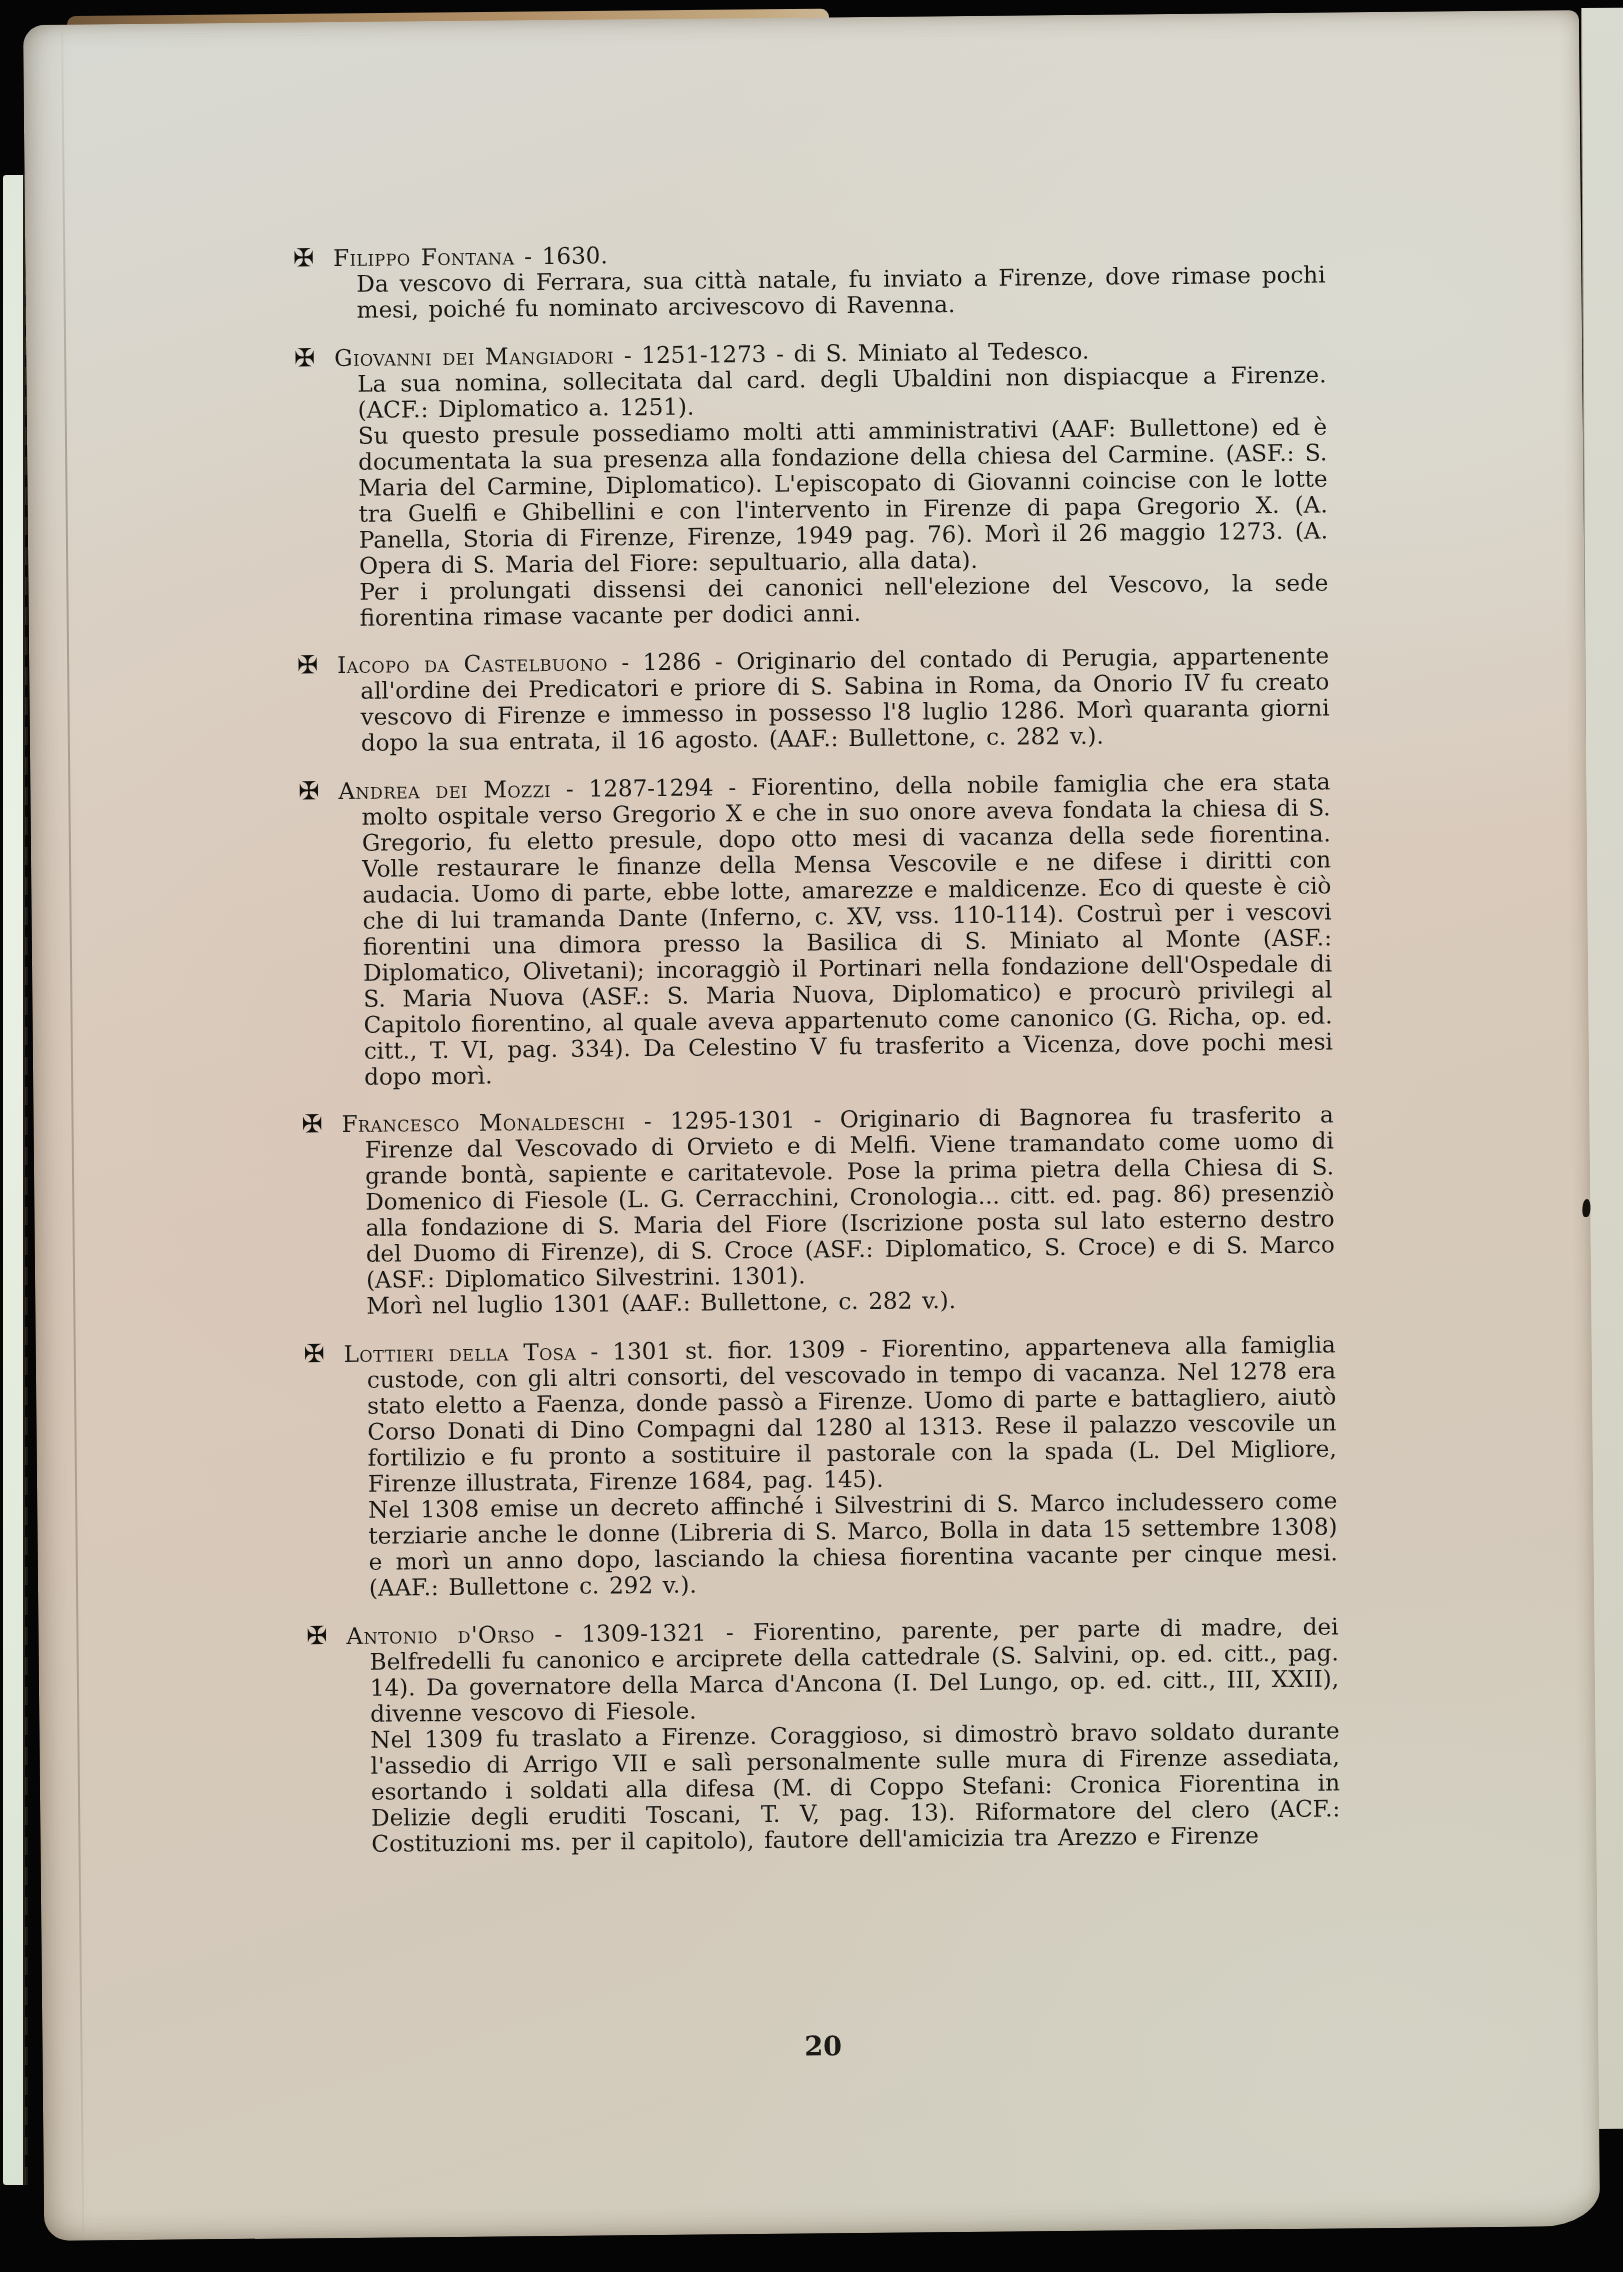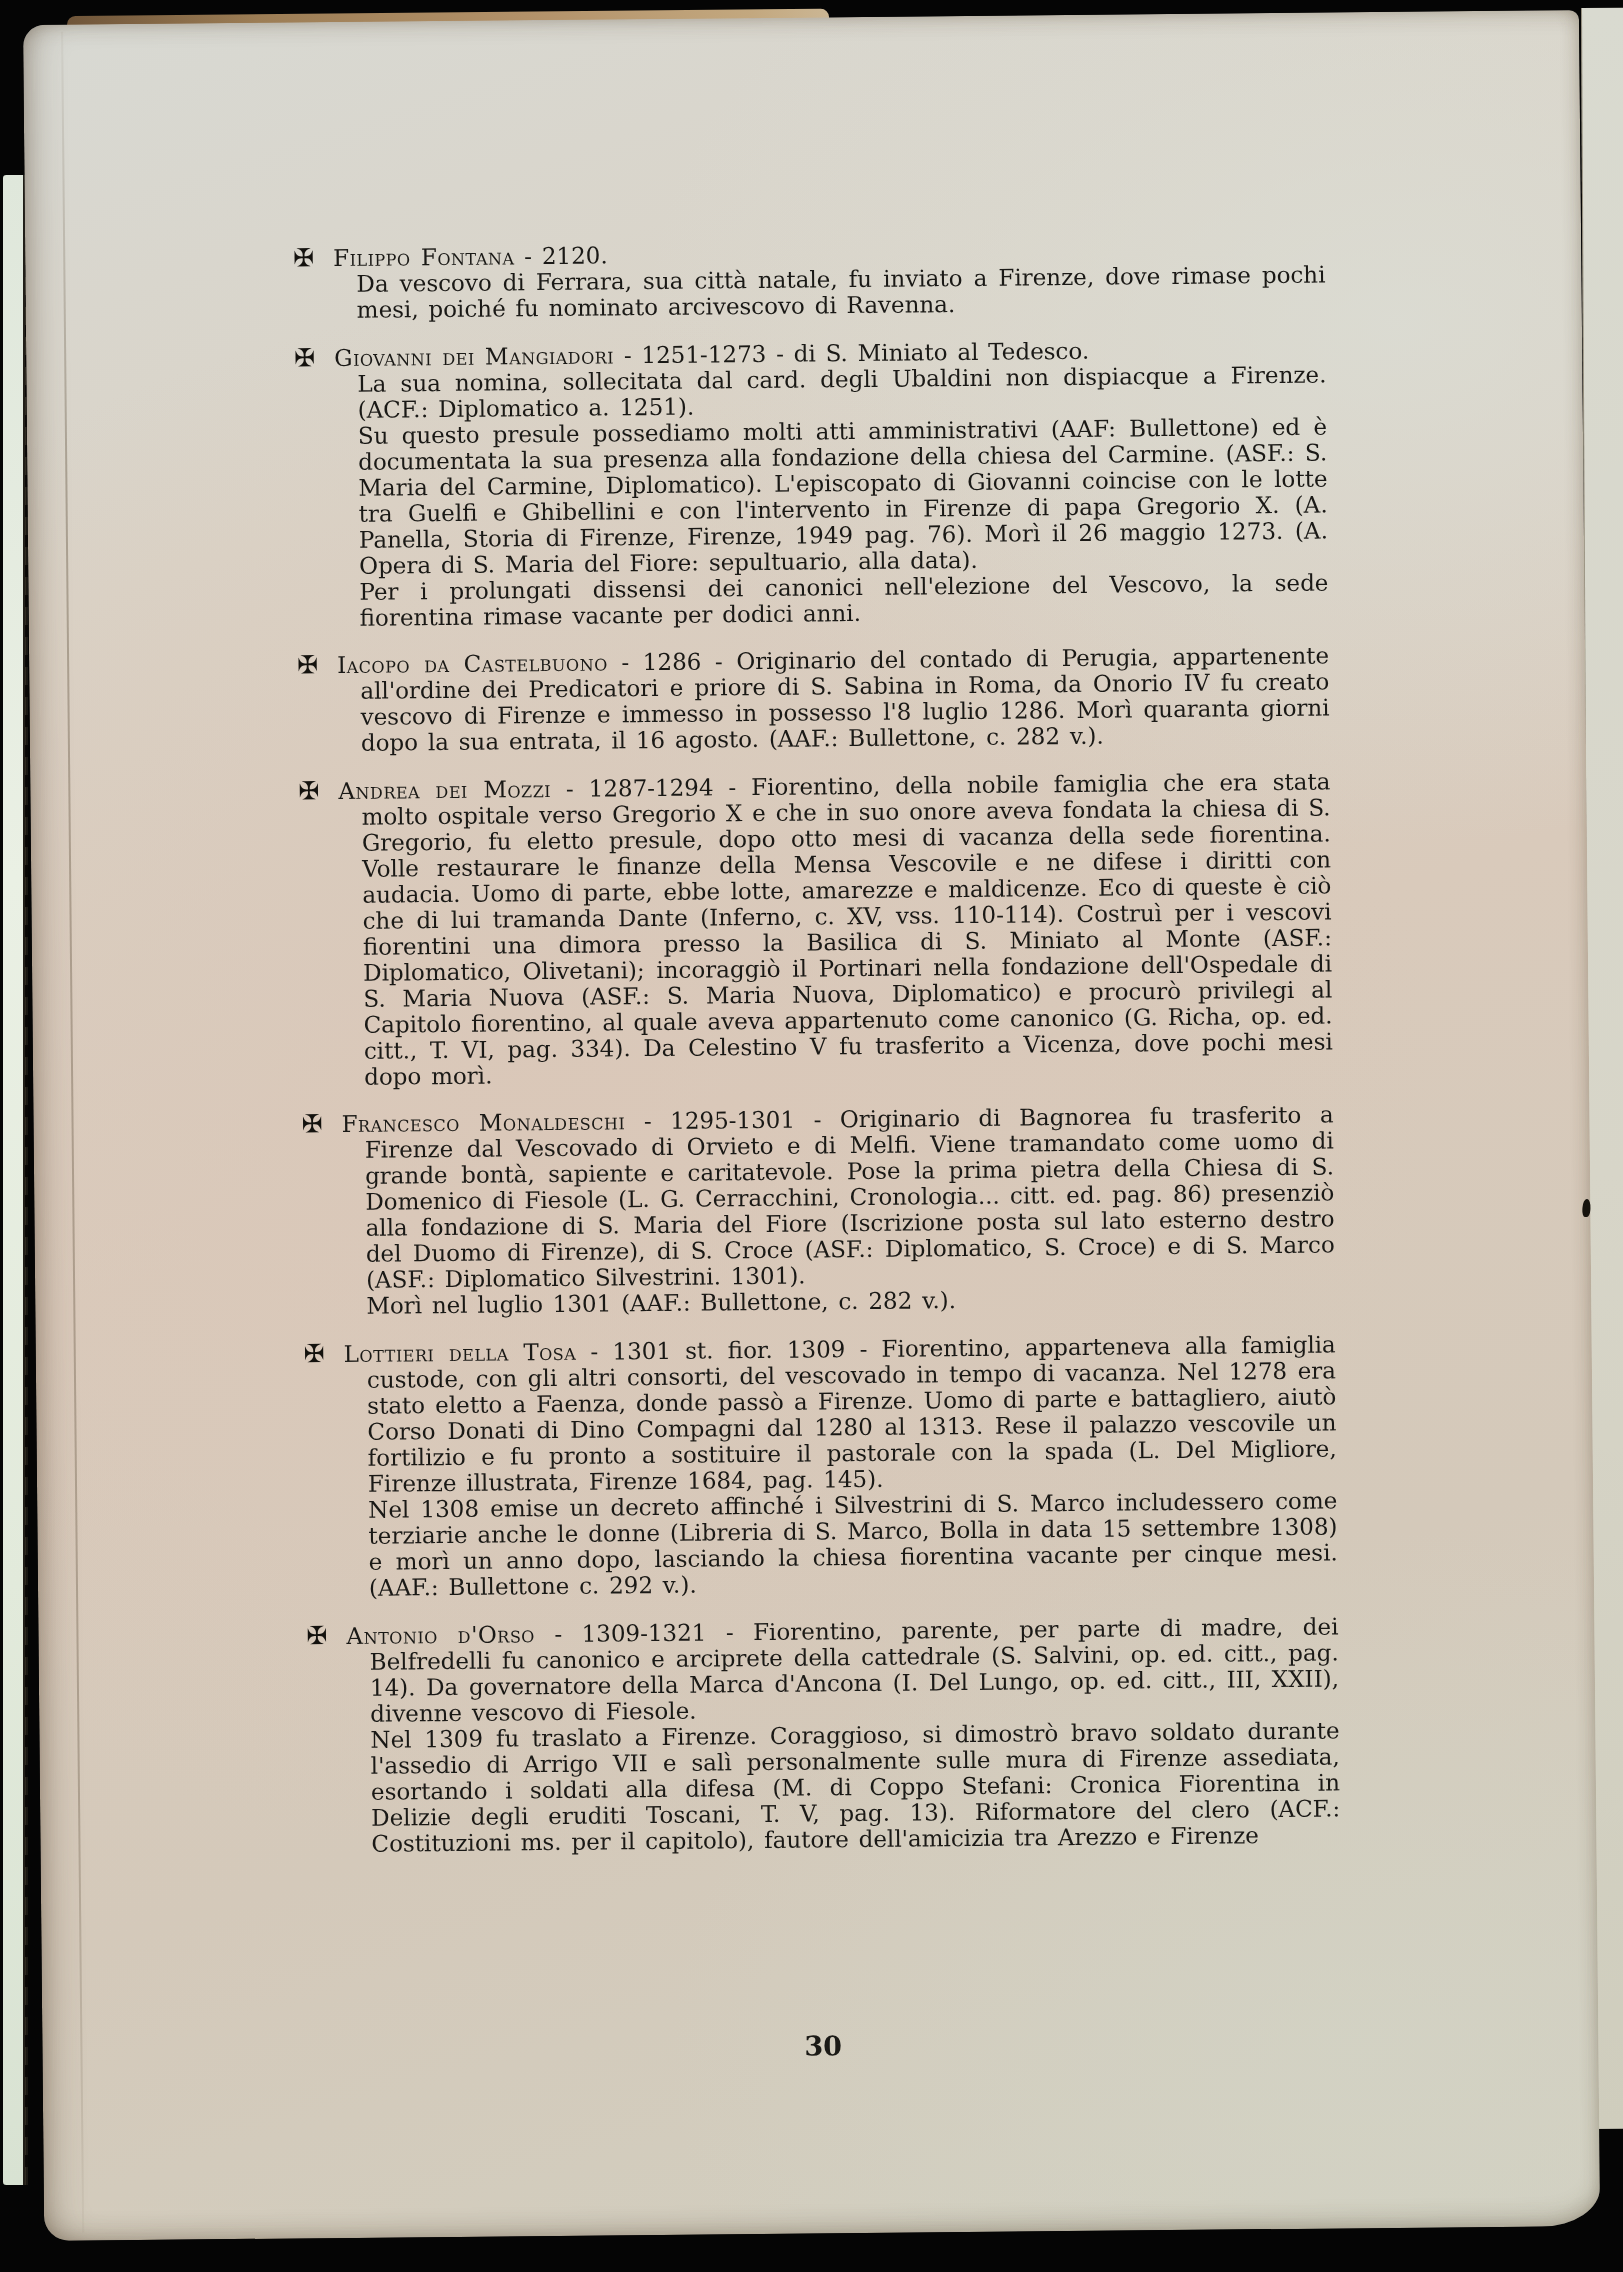--- a/index.html
+++ b/index.html
@@ -139,21 +139,21 @@
 <div class="top-edge-behind"></div>
 <div class="right-page-strip"></div>
 
 <div class="page">
   <div class="fold-line"></div>
   <div class="edge-ink-mark"></div>
 
   <div class="text-block" id="entries">
   <div class="entry">
     <span class="cross">✠</span>
-    <p class="first-para"><span class="name">Filippo Fontana</span><span class="header-rest"> - 2120.</span></p>
+    <p class="first-para"><span class="name">Filippo Fontana</span><span class="header-rest"> - 1630.</span></p>
   <p class="body-para">Da vescovo di Ferrara, sua città natale, fu inviato a Firenze, dove rimase pochi mesi, poiché fu nominato arcivescovo di Ravenna.</p>
       </div>
 
   <div class="entry">
     <span class="cross">✠</span>
     <p class="first-para"><span class="name">Giovanni dei Mangiadori</span><span class="header-rest"> - 1251-1273 - di S. Miniato al Tedesco.</span></p>
   <p class="body-para">La sua nomina, sollecitata dal card. degli Ubaldini non dispiacque a Firenze. (ACF.: Diplomatico a. 1251).</p>
         <p class="body-para">Su questo presule possediamo molti atti amministrativi (AAF: Bullettone) ed è documentata la sua presenza alla fondazione della chiesa del Carmine. (ASF.: S. Maria del Carmine, Diplomatico). L'episcopato di Giovanni coincise con le lotte tra Guelfi e Ghibellini e con l'intervento in Firenze di papa Gregorio X. (A. Panella, Storia di Firenze, Firenze, 1949 pag. 76). Morì il 26 maggio 1273. (A. Opera di S. Maria del Fiore: sepultuario, alla data).</p>
         <p class="body-para">Per i prolungati dissensi dei canonici nell'elezione del Vescovo, la sede fiorentina rimase vacante per dodici anni.</p>
       </div>
@@ -180,15 +180,15 @@
   <p class="body-para">Nel 1308 emise un decreto affinché i Silvestrini di S. Marco includessero come terziarie anche le donne (Libreria di S. Marco, Bolla in data 15 settembre 1308) e morì un anno dopo, lasciando la chiesa fiorentina vacante per cinque mesi. (AAF.: Bullettone c. 292 v.).</p>
       </div>
 
   <div class="entry">
     <span class="cross">✠</span>
     <p class="first-para"><span class="name">Antonio d'Orso</span><span class="header-rest"> - 1309-1321 - Fiorentino, parente, per parte di madre, dei Belfredelli fu canonico e arciprete della cattedrale (S. Salvini, op. ed. citt., pag. 14). Da governatore della Marca d'Ancona (I. Del Lungo, op. ed. citt., III, XXII), divenne vescovo di Fiesole.</span></p>
   <p class="body-para">Nel 1309 fu traslato a Firenze. Coraggioso, si dimostrò bravo soldato durante l'assedio di Arrigo VII e salì personalmente sulle mura di Firenze assediata, esortando i soldati alla difesa (M. di Coppo Stefani: Cronica Fiorentina in Delizie degli eruditi Toscani, T. V, pag. 13). Riformatore del clero (ACF.: Costituzioni ms. per il capitolo), fautore dell'amicizia tra Arezzo e Firenze</p>
       </div>
 </div>
 
-  <div class="page-number">30</div>
+  <div class="page-number">20</div>
 </div>
 
 
 </body></html>

